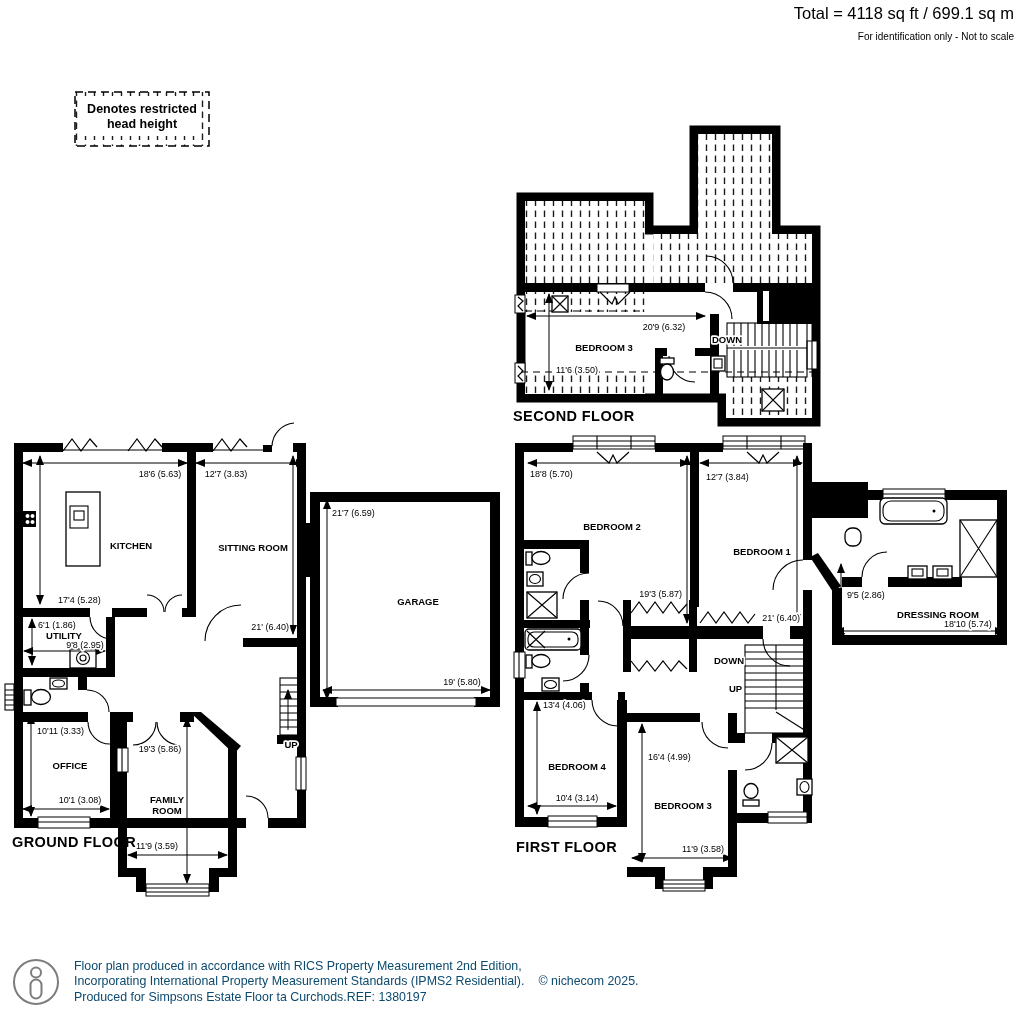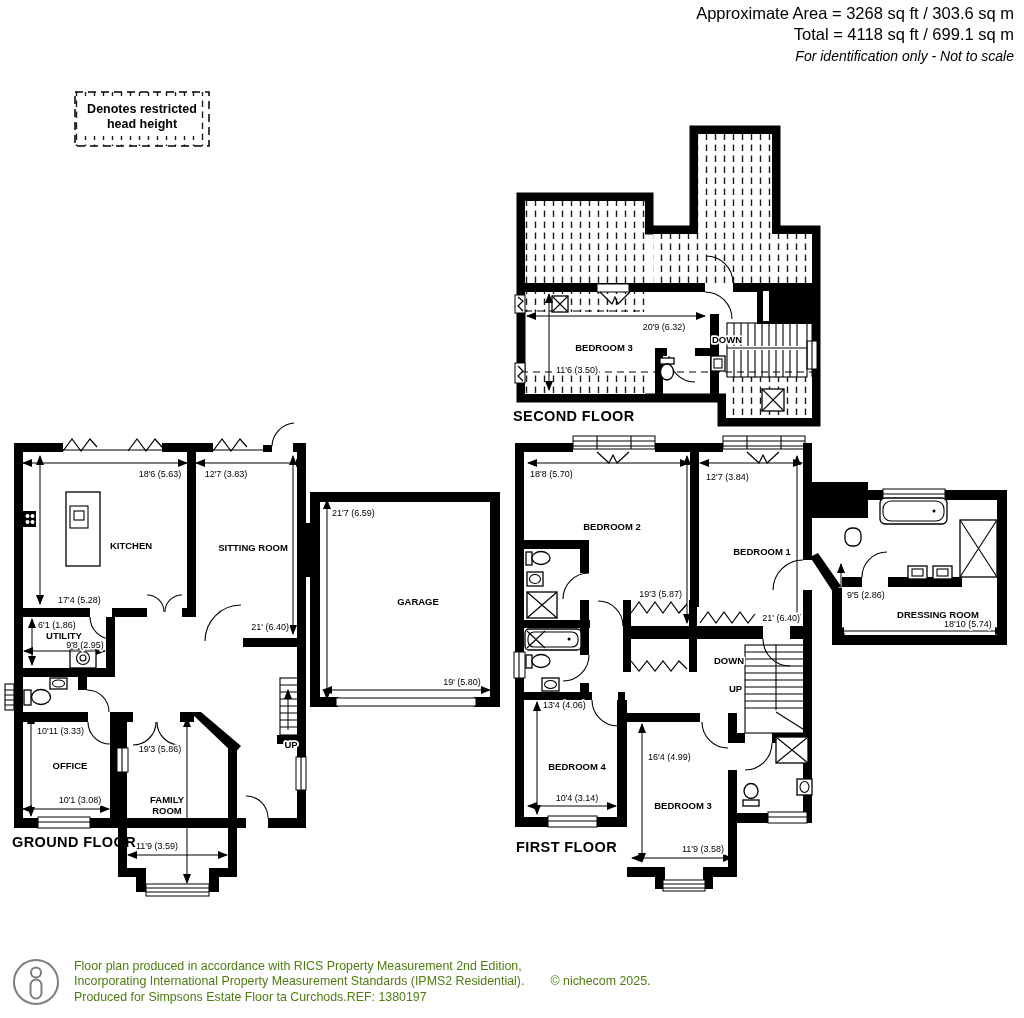--- a/index.html
+++ b/index.html
@@ -1,44 +1,43 @@
 <!DOCTYPE html>
 <html><head>
 <meta charset="utf-8">
 <style>
   html,body{margin:0;padding:0;background:#fff;}
   body{width:1024px;height:1018px;position:relative;font-family:"Liberation Sans",sans-serif;color:#000;overflow:hidden;}
   .hdr{position:absolute;top:3px;right:10px;text-align:right;font-size:16.5px;line-height:20.5px;}
-  .hdr .note{font-size:14px;margin-top:6px;line-height:13px;font-style:italic;}
+  .hdr .note{font-size:10px;margin-top:6px;line-height:13px;}
   svg.plan{position:absolute;left:0;top:0;}
   svg text{font-family:"Liberation Sans",sans-serif;fill:#000;}
   .wall{fill:#000;stroke:none;}
   .outline{fill:#fff;stroke:#000;stroke-width:9;stroke-linejoin:miter;}
   .room-lbl{font-size:9.5px;font-weight:bold;}
   .dim-lbl{font-size:9px;}
   .stair-lbl{font-size:9.5px;font-weight:bold;}
   .flr-title{font-size:14.5px;font-weight:bold;letter-spacing:.4px;}
   .legend-lbl{font-size:12.5px;font-weight:bold;}
   .halo{paint-order:stroke;stroke:#fff;stroke-width:3.5px;stroke-linejoin:round;}
   .dim{stroke:#000;stroke-width:1;fill:none;}
   .thin{stroke:#000;stroke-width:1.1;fill:none;}
   .fixture{fill:#fff;stroke:#000;stroke-width:1.3;}
   .win{fill:#fff;stroke:#000;stroke-width:1;}
   .dashline{stroke:#000;stroke-width:1.1;stroke-dasharray:7 5;fill:none;}
   .zig{fill:none;stroke:#000;stroke-width:1.2;}
-  .ftr{position:absolute;left:12px;top:958px;display:flex;align-items:center;gap:14px;color:#4d7c0f;}
+  .ftr{position:absolute;left:12px;top:958px;display:flex;align-items:center;gap:14px;color:#0c4a6e;}
   .ftr .txt{font-size:12.4px;line-height:15.5px;}
-  .ftr .cpy{margin-left:26px;}
+  .ftr .cpy{margin-left:14px;}
   .ftr .ref{}
 </style>
 </head>
 <body>
 
 <div class="hdr">
-  <div>Approximate Area = 3268 sq ft / 303.6 sq m</div>
   <div>Total = 4118 sq ft / 699.1 sq m</div>
   <div class="note">For identification only - Not to scale</div>
 </div>
 
 <svg class="plan" width="1024" height="1018" viewBox="0 0 1024 1018">
   <defs>
     <pattern id="hatch" width="9" height="11" patternUnits="userSpaceOnUse">
       <rect width="9" height="11" fill="#fff"></rect>
       <line x1="4.5" y1="1.5" x2="4.5" y2="8" stroke="#1a1a1a" stroke-width="1.4"></line>
     </pattern>

